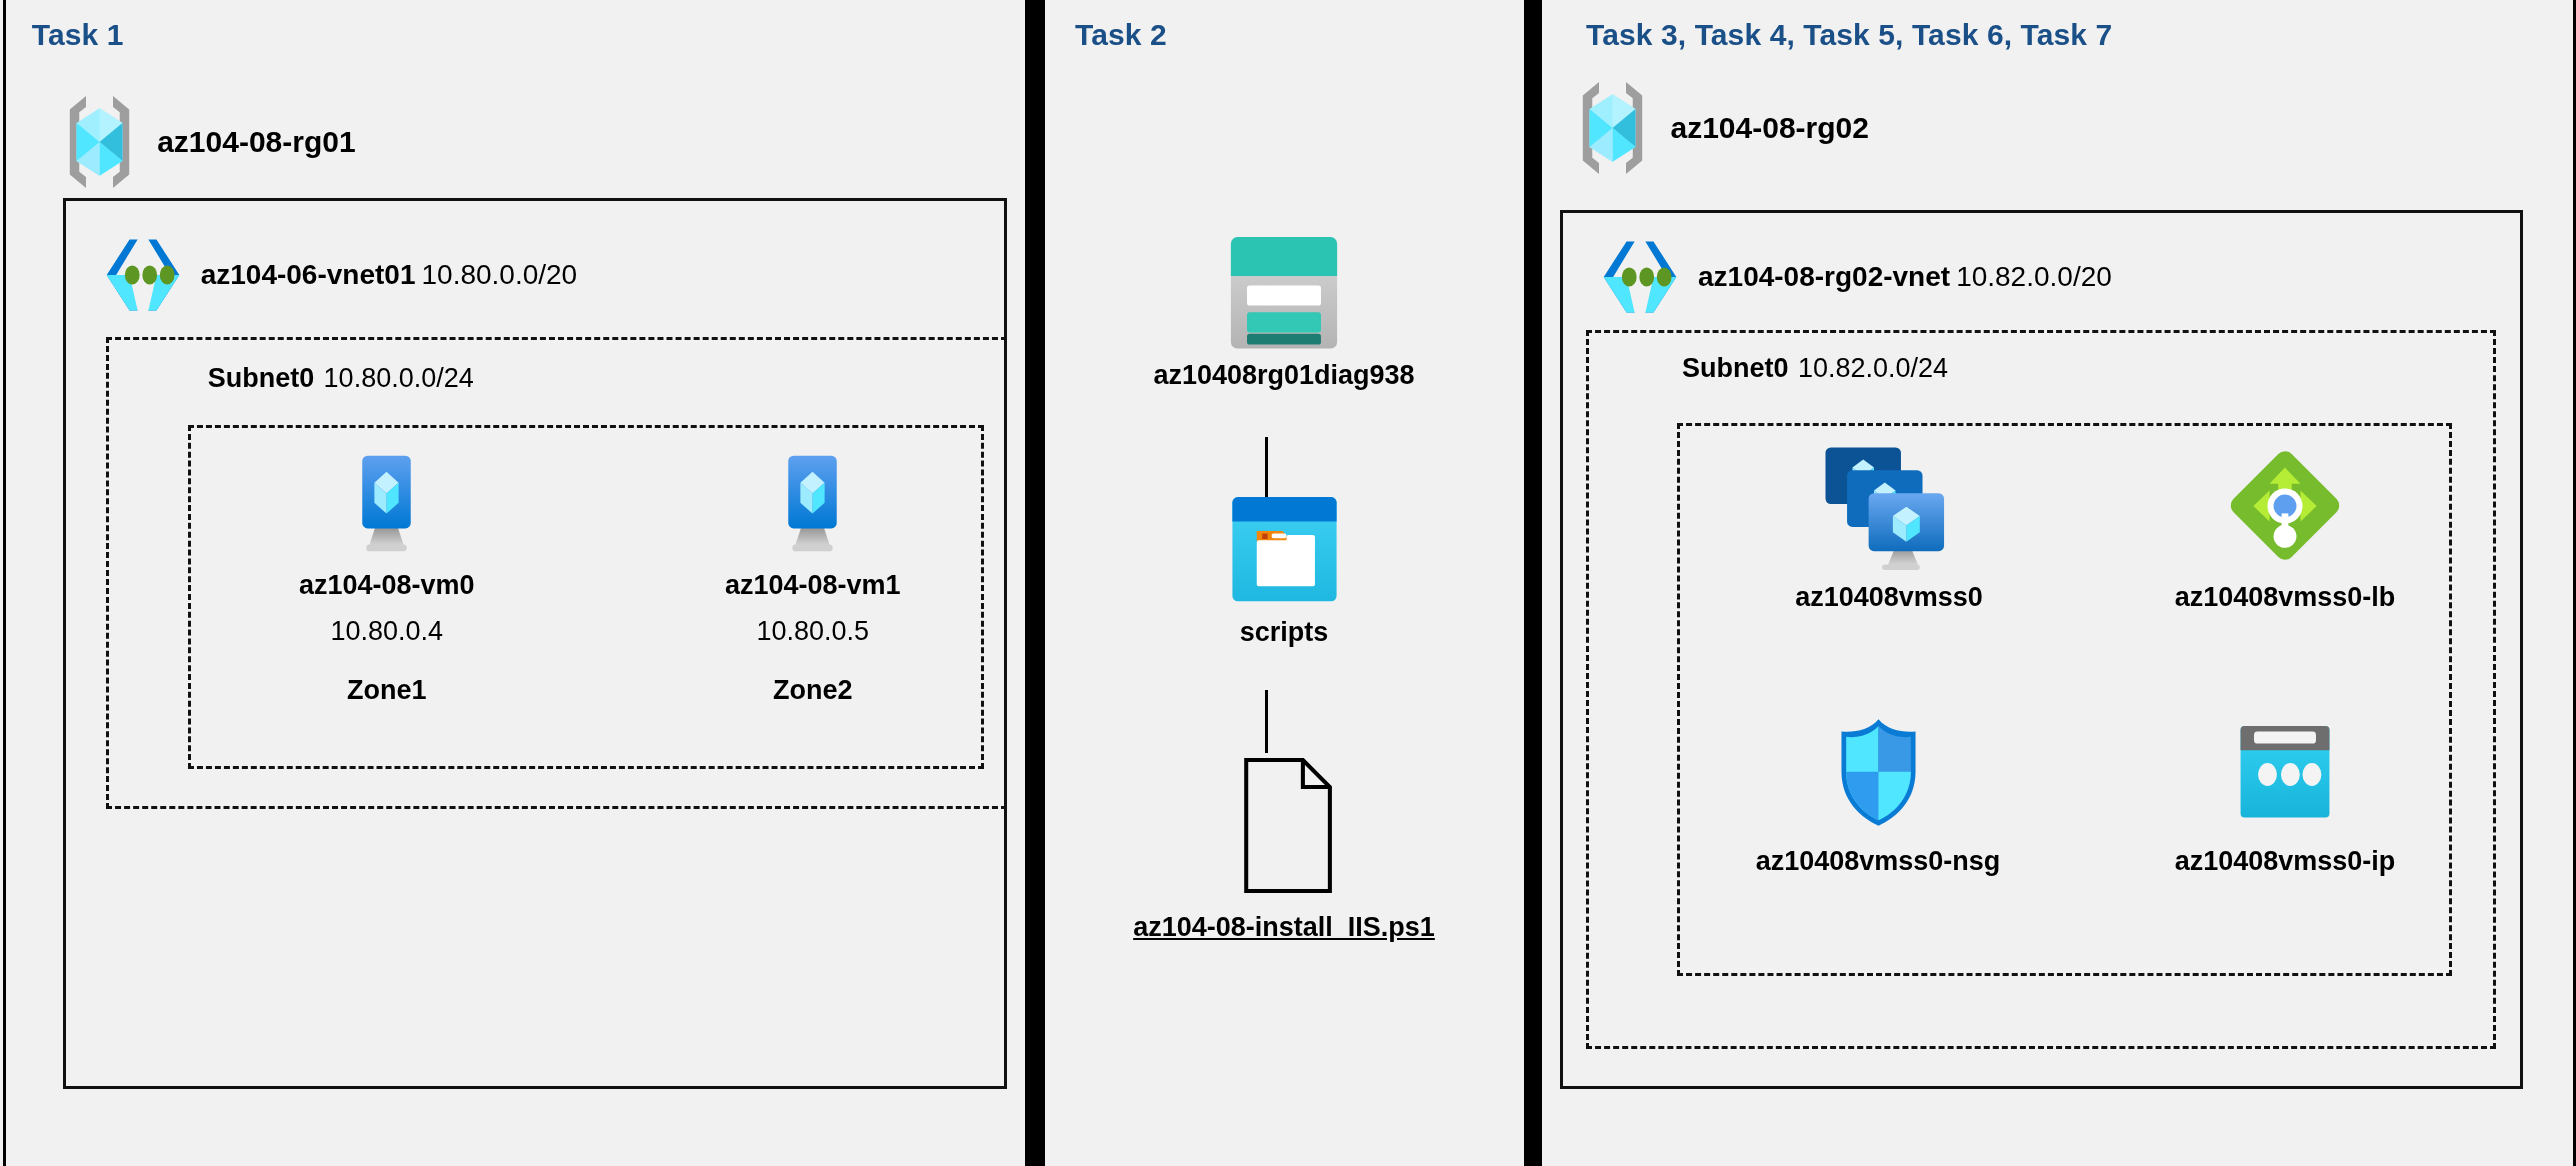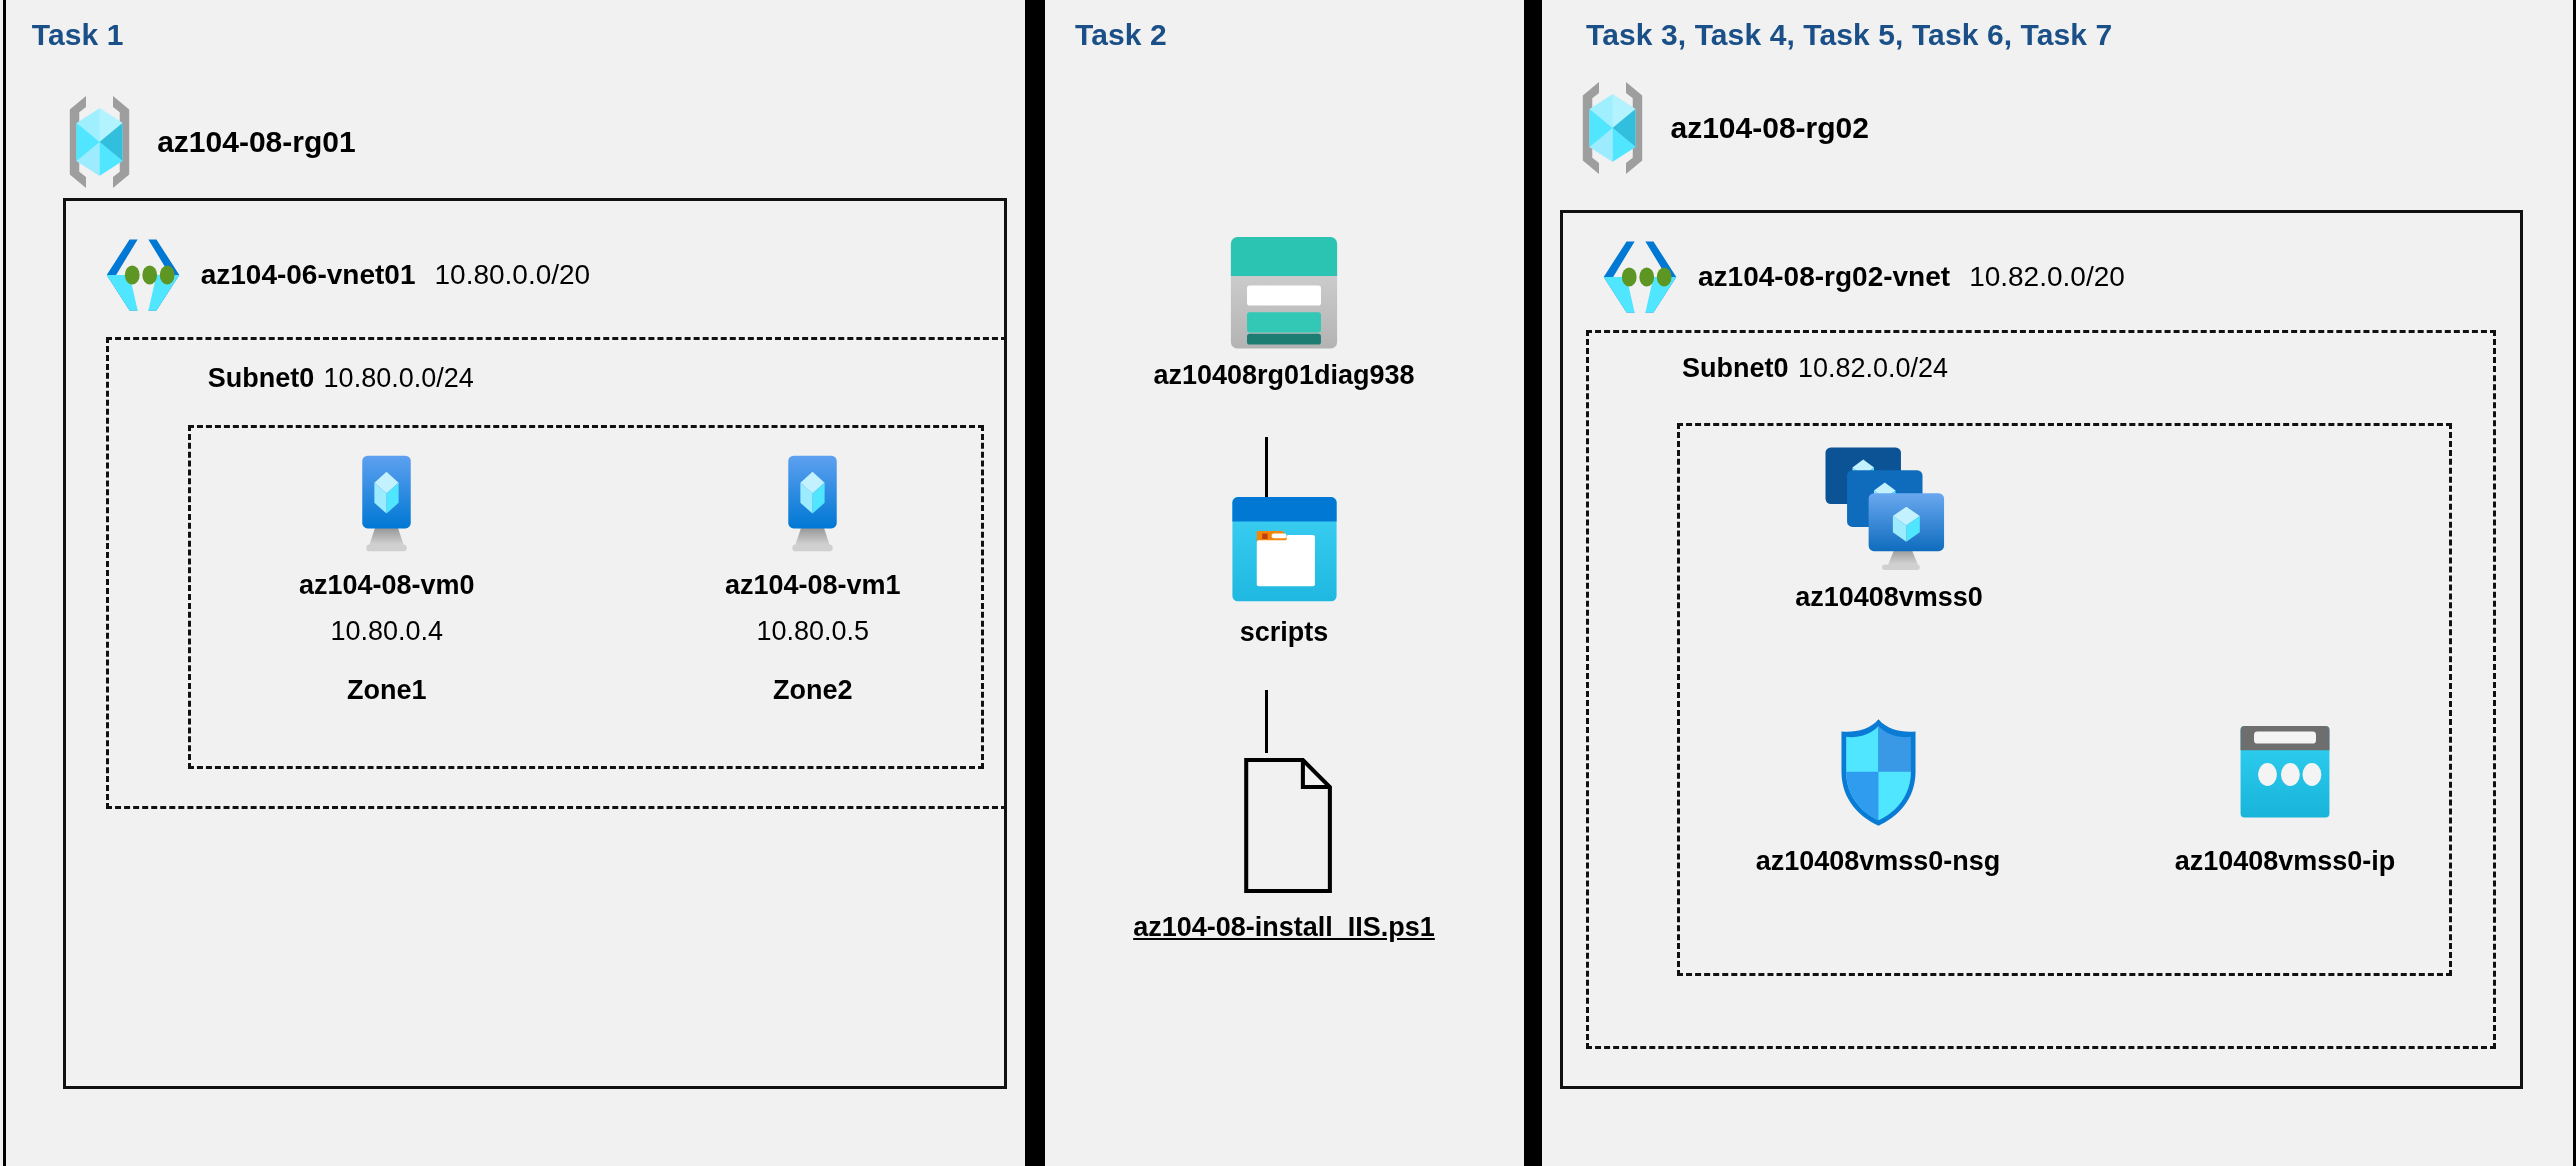--- a/index.html
+++ b/index.html
@@ -33,21 +33,21 @@
   .rg-row{position:absolute;display:flex;align-items:center;gap:17.5px;}
   .rg-name{font-size:30px;font-weight:bold;color:#000;white-space:nowrap;}
 
   
   .vnet-box{position:absolute;border:3.4px solid #111;box-sizing:border-box;background:#f1f1f1;}
   .subnet-box{position:absolute;border:3.4px dashed #111;box-sizing:border-box;}
   .group-box{position:absolute;border:3.4px dashed #111;box-sizing:border-box;}
 
   .vnet-row{position:absolute;display:flex;align-items:center;gap:15px;white-space:nowrap;}
   .vnet-name{font-size:28px;font-weight:bold;color:#000;}
-  .vnet-cidr{font-size:28px;font-weight:normal;color:#000;margin-left:19px;}
+  .vnet-cidr{font-size:28px;font-weight:normal;color:#000;margin-left:6px;}
 
   .subnet-label{position:absolute;white-space:nowrap;}
   .subnet-name{font-size:27px;font-weight:bold;color:#000;}
   .subnet-cidr{font-size:27px;font-weight:normal;color:#000;margin-left:9.4px;}
 
   
   .node{position:absolute;display:flex;flex-direction:column;align-items:center;width:222px;}
   .node .icon-wrap{display:flex;align-items:center;justify-content:center;height:101px;}
   .node .lbl{font-size:27px;font-weight:bold;color:#000;white-space:nowrap;margin-top:16px;text-align:center;}
   .node .sub{font-size:27px;font-weight:normal;color:#000;margin-top:15px;text-align:center;}
@@ -287,20 +287,35 @@
           <rect x="104" y="182" width="56" height="8" rx="4" fill="#d0d0d0"></rect>
           <rect x="84" y="76" width="112" height="86" rx="8" fill="url(#ss3)"></rect>
           <path d="M140 96 L160 110 L140 124 L120 110 Z" fill="#c3f1ff"></path>
           <path d="M140 124 L160 110 L160 134 L140 148 Z" fill="#50e6ff"></path>
           <path d="M140 124 L120 110 L120 134 L140 148 Z" fill="#9cebff"></path>
         </svg>
       </span>
       <span class="lbl">az10408vmss0</span>
     </div>
 
+    <div class="node" style="left:632px;top:445px;">
+      <span class="icon-wrap" style="height:121px;">
+        <svg width="128" height="128" viewBox="0 0 190 190">
+          <rect x="95" y="8" width="122" height="122" rx="14" transform="rotate(45 95 8)" fill="#76bc2d"></rect>
+          <path d="M95 38 L118 62 h-13 v20 h-20 v-20 h-13 z" fill="#b4ec36"></path>
+          <path d="M48 95 L72 72 v13 h20 v20 h-20 v13 z" fill="#b4ec36"></path>
+          <path d="M142 95 L118 72 v13 h-20 v20 h20 v13 z" fill="#b4ec36"></path>
+          <circle cx="95" cy="95" r="26" fill="#ffffff"></circle>
+          <circle cx="95" cy="95" r="17" fill="#5ea0ef"></circle>
+          <rect x="90" y="106" width="10" height="30" fill="#ffffff"></rect>
+          <circle cx="95" cy="140" r="17" fill="#ffffff"></circle>
+        </svg>
+      </span>
+      <span class="lbl">az10408vmss0-lb</span>
+    </div>
 
     <div class="node" style="left:225px;top:715px;">
       <span class="icon-wrap" style="height:115px;">
         <svg width="101" height="115" viewBox="0 0 150 170">
           <path d="M75 6 C62 22 38 26 20 24 L20 84 C20 126 48 152 75 164 C102 152 130 126 130 84 L130 24 C112 26 88 22 75 6 Z" fill="#0a7bd4"></path>
           <path d="M75 16 C63 30 42 34 27 32 L27 84 C27 121 51 145 75 156 L75 16 Z" fill="#50e6ff"></path>
           <path d="M75 16 C87 30 108 34 123 32 L123 84 C123 121 99 145 75 156 L75 16 Z" fill="#3999e6"></path>
           <path d="M27 84 L75 84 L75 156 C51 145 27 121 27 84 Z" fill="#2f9cf0"></path>
           <path d="M75 84 L123 84 C123 121 99 145 75 156 Z" fill="#50e6ff"></path>
         </svg>

